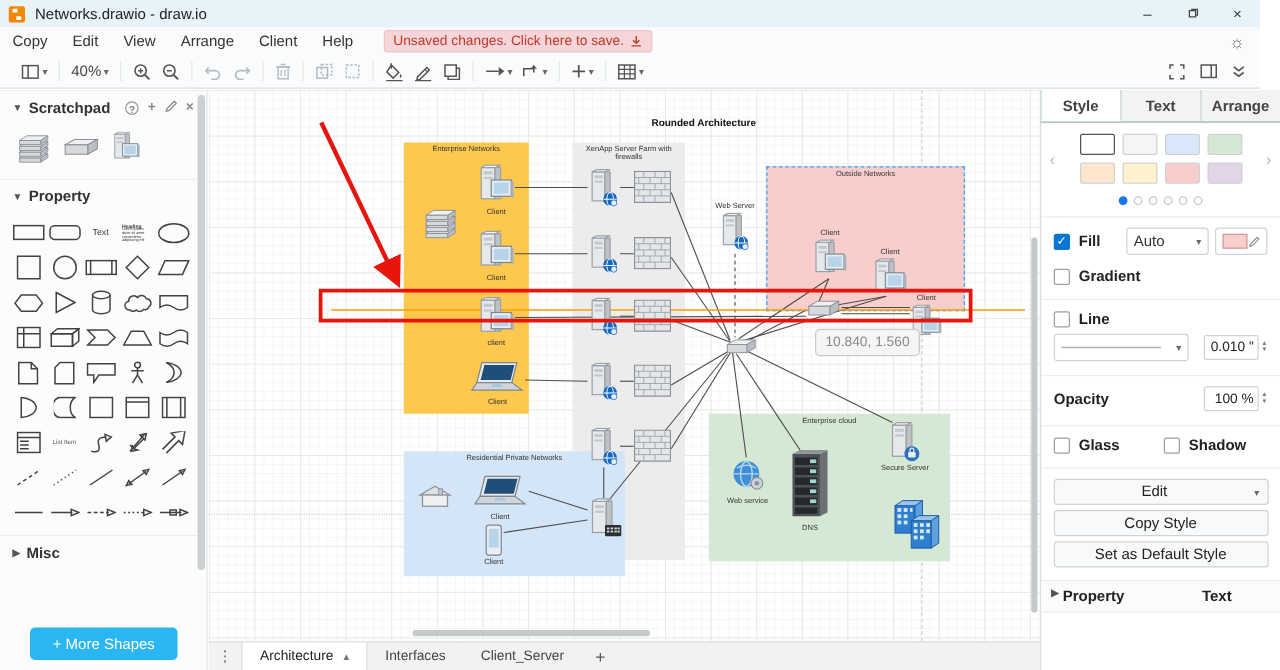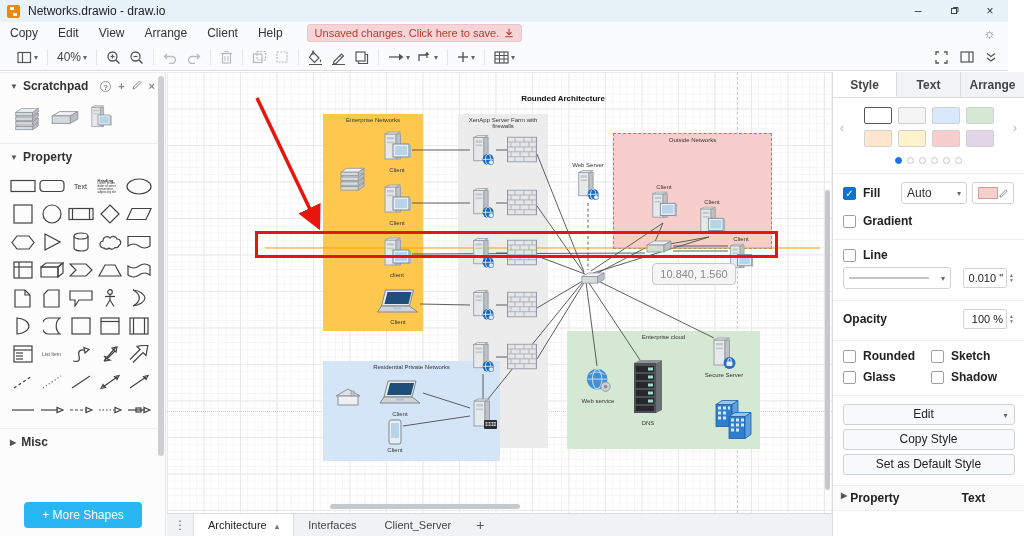--- a/index.html
+++ b/index.html
@@ -1023,26 +1023,20 @@
       <div class="spin">
         <input value="100 %" style="">
         <span class="ud">
             <span>▲</span>
             <span>▼</span>
           </span>
       </div>
     </div>
   </div>
   <div class="sect">
-    <div class="prow" style="padding-bottom:2px">
-      <span class="cbx"></span>
-      <label class="b" style="width:68px">Rounded</label>
-      <span class="cbx"></span>
-      <label class="b">Sketch</label>
-    </div>
     <div class="prow">
       <span class="cbx"></span>
       <label class="b" style="width:68px">Glass</label>
       <span class="cbx"></span>
       <label class="b">Shadow</label>
     </div>
   </div>
   <div style="padding:4px 0 2px 0">
     <button class="panel-btn"><span>Edit</span> <span class="caret" style="float:right;margin-right:6px;margin-top:1px">▾</span></button>
     <button class="panel-btn">Copy Style</button>

